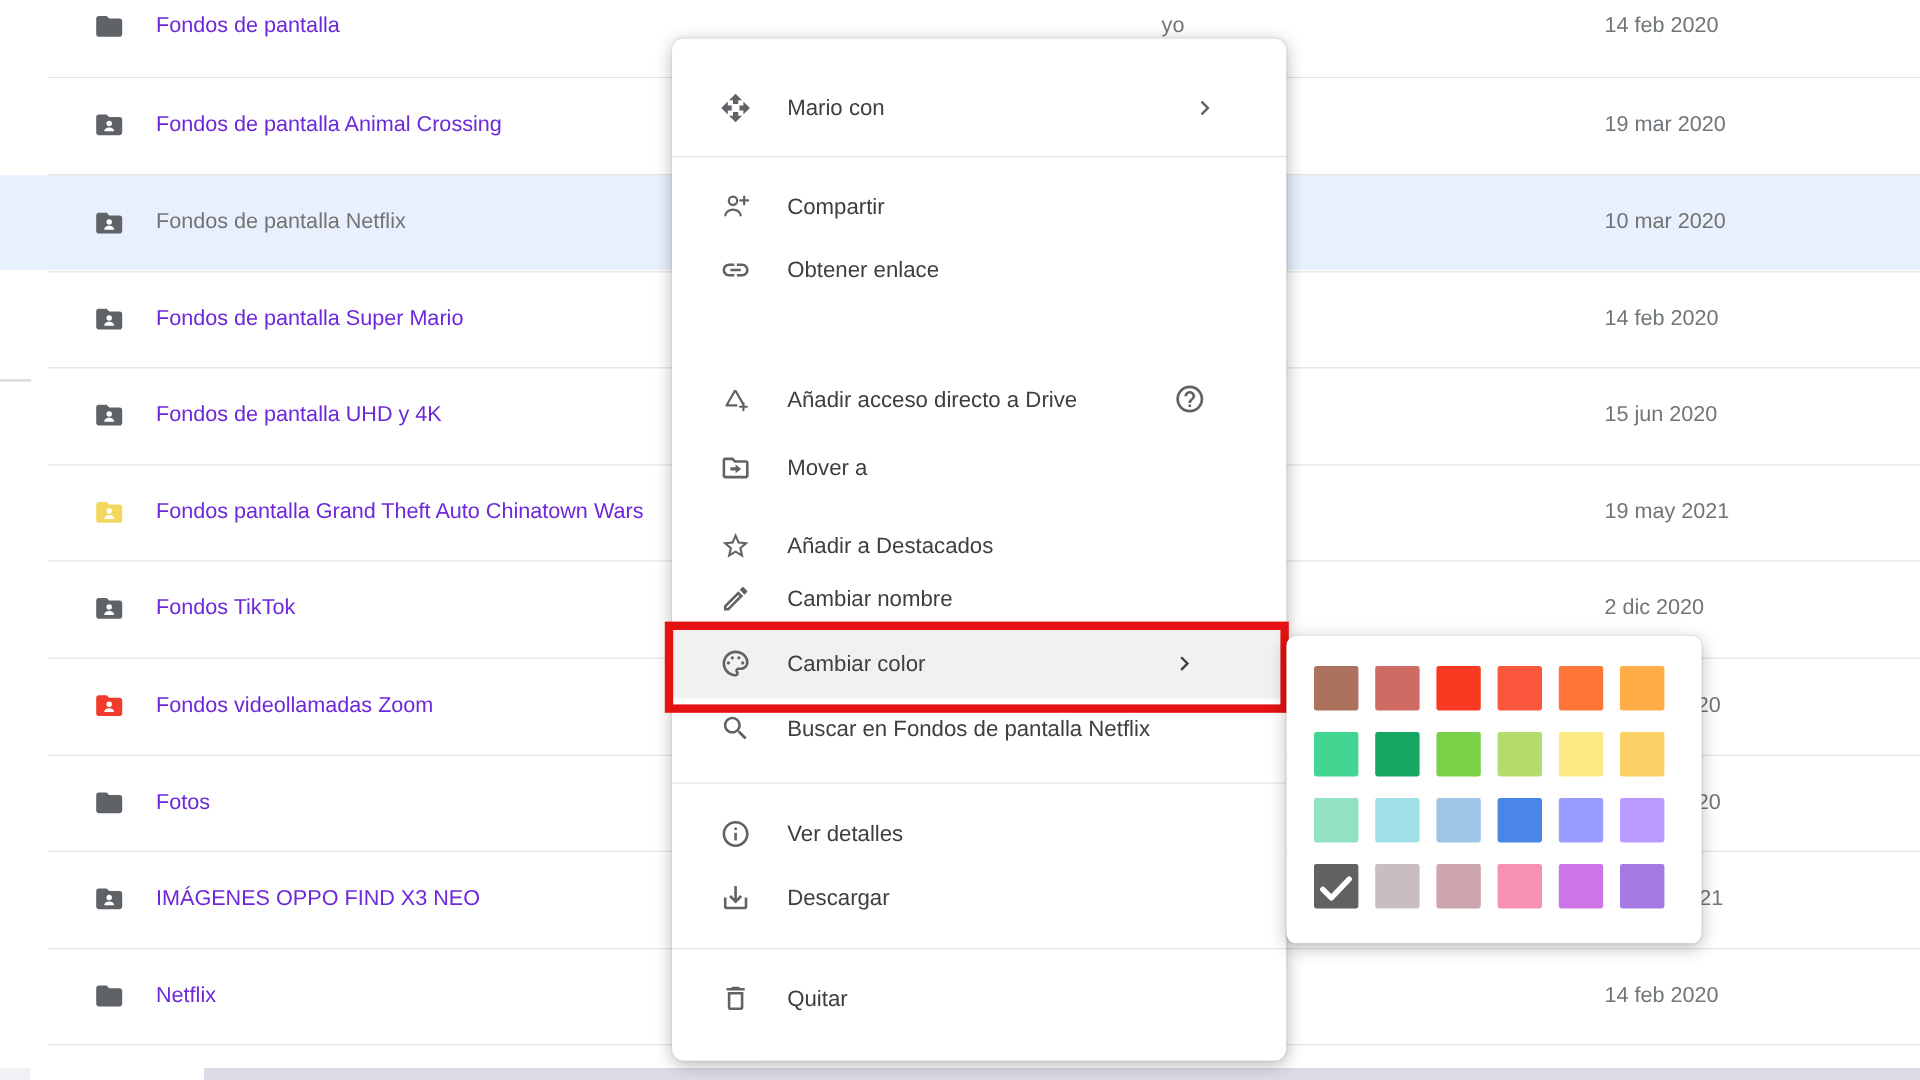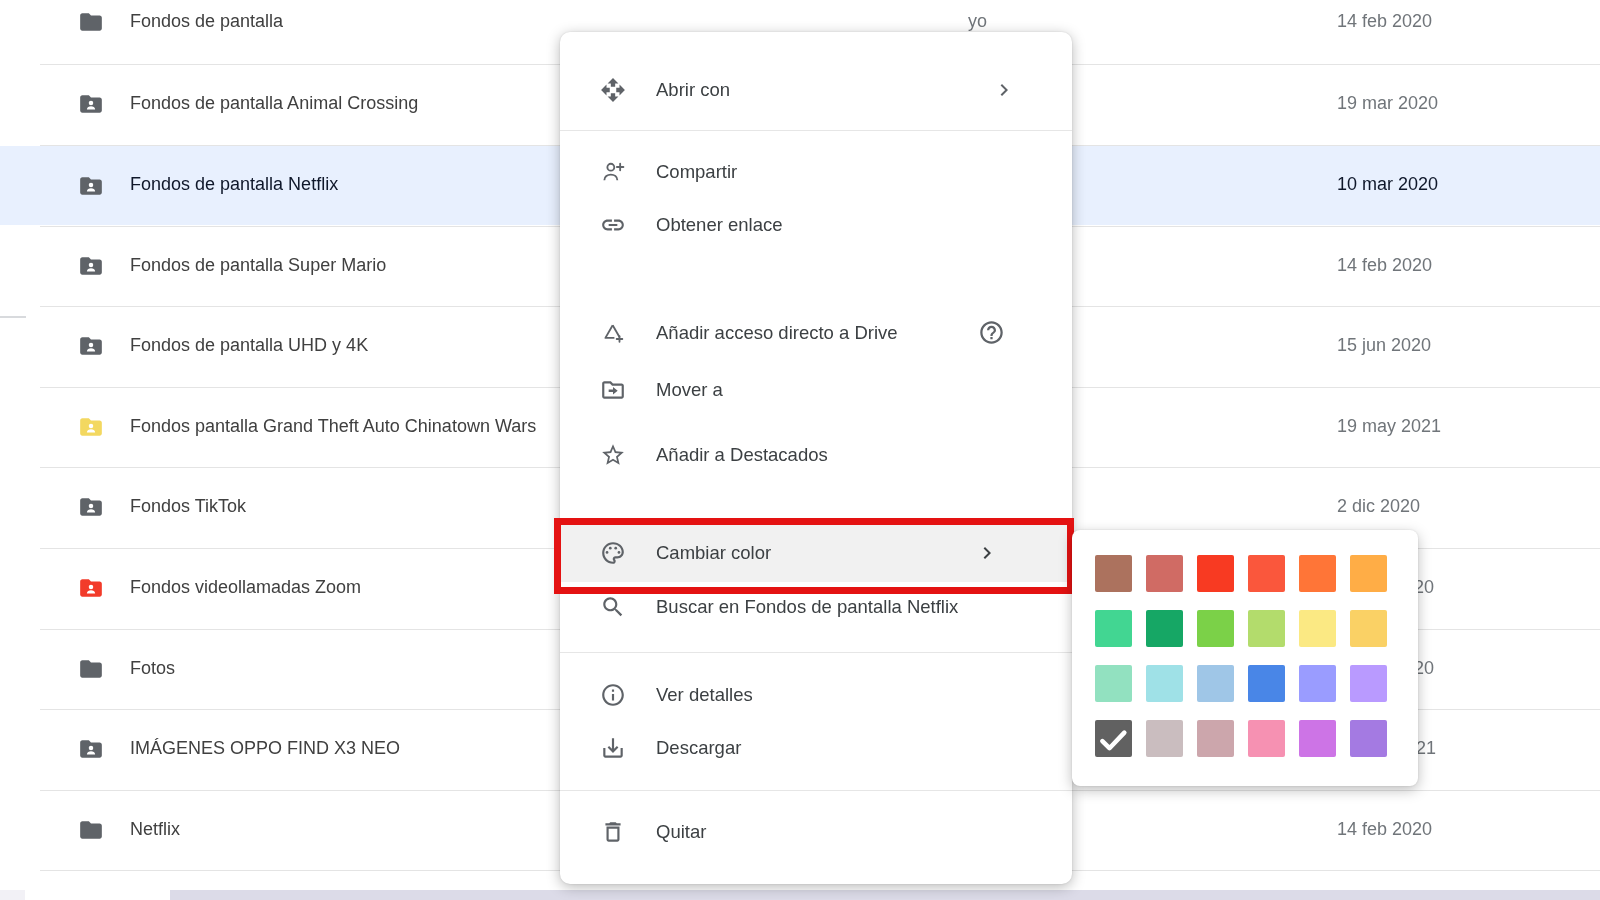--- a/index.html
+++ b/index.html
@@ -4,22 +4,22 @@
 <style>
   *{box-sizing:border-box;margin:0;padding:0}
   html,body{width:1600px;height:900px;overflow:hidden}
   body{position:relative;background:#fff;font-family:"Liberation Sans","DejaVu Sans",sans-serif;color:#3c4043}
 
   
   .row{position:absolute;left:0;width:1600px;height:80px}
   .row.selected{background:#e8f0fe}
   .divider{position:absolute;left:40px;width:1560px;height:1px;background:#e4e4e4}
   .ficon{position:absolute;left:78px;top:27px;width:26px;height:26px}
-  .fname{position:absolute;left:130px;top:29px;font-size:18px;color:#404040;white-space:nowrap}
-  .row.selected .fname,.row.selected .fdate{color:#0f172a}
+  .fname{position:absolute;left:130px;top:29px;font-size:18px;color:#6d28d9;white-space:nowrap}
+  .row.selected .fname,.row.selected .fdate{color:#737373}
   .fdate{position:absolute;left:1337px;top:29px;font-size:18px;color:#70757a;white-space:nowrap}
   .fdate.frag1{left:1404px}
   .fdate.frag2{left:1396px}
   .fowner{position:absolute;left:968px;top:29px;font-size:18px;color:#70757a}
   .left-tick{position:absolute;left:0;top:316px;width:26px;height:2px;background:#d8dadd}
 
   
   .menu{position:absolute;left:560px;top:32px;width:512px;height:852px;background:#fff;
         border-radius:10px;box-shadow:0 3px 14px rgba(0,0,0,.28),0 0 2px rgba(0,0,0,.12);z-index:10}
   .mi{position:absolute;left:0;width:512px;height:54px;cursor:pointer}
@@ -165,21 +165,21 @@
   <div class="left-tick"></div>
 </div>
 
 <div class="menu">
   <div class="hoverbg"></div>
 
   <div class="mi" style="top:31px">
     <svg class="micon" viewBox="0 0 24 24" fill="#5f6368">
         <path d="M10 9h4V6h3l-5-5-5 5h3v3zm-1 1H6V7l-5 5 5 5v-3h3v-4zm14 2l-5-5v3h-3v4h3v3l5-5zm-9 3h-4v3H7l5 5 5-5h-3v-3z"></path>
       </svg>
-    <span class="mlabel">Abrir con</span>
+    <span class="mlabel">Mario con</span>
     <svg class="chev" style="left:432px" viewBox="0 0 24 24" fill="#5f6368">
         <path d="M10 6 8.59 7.41 13.17 12l-4.58 4.59L10 18l6-6z"></path>
       </svg>
   </div>
   <div class="mdiv" style="top:98px"></div>
 
   <div class="mi" style="top:113px">
     <svg class="micon" viewBox="0 0 24 24" fill="none" stroke="#5f6368" stroke-width="1.7">
         <circle cx="10" cy="7.6" r="3.2"></circle>
         <path d="M4 19.6c0-3.3 2.9-5.2 6-5.2s6 1.9 6 5.2"></path>
@@ -216,20 +216,26 @@
     <span class="mlabel">Mover a</span>
   </div>
 
   <div class="mi" style="top:396px">
     <svg class="micon" viewBox="0 0 24 24" fill="#5f6368">
         <path d="M22 9.24l-7.19-.62L12 2 9.19 8.63 2 9.24l5.46 4.73L5.82 21 12 17.27 18.18 21l-1.63-7.03L22 9.24zM12 15.4l-3.76 2.27 1-4.28-3.32-2.88 4.38-.38L12 6.1l1.71 4.04 4.38.38-3.32 2.88 1 4.28L12 15.4z"></path>
       </svg>
     <span class="mlabel">Añadir a Destacados</span>
   </div>
 
+  <div class="mi" style="top:440px">
+    <svg class="micon" viewBox="0 0 24 24" fill="#5f6368">
+        <path d="M14.06 9.02l.92.92L5.92 19H5v-.92l9.06-9.06M17.66 3c-.25 0-.51.1-.7.29l-1.83 1.83 3.75 3.75 1.83-1.83c.39-.39.39-1.02 0-1.41l-2.34-2.34c-.2-.2-.45-.29-.71-.29zm-3.6 3.19L3 17.25V21h3.75L17.81 9.94l-3.75-3.75z"></path>
+      </svg>
+    <span class="mlabel">Cambiar nombre</span>
+  </div>
 
   <div class="mi" style="top:494px">
     <svg class="micon" viewBox="0 0 24 24" fill="#5f6368">
         <path d="M12 22C6.49 22 2 17.51 2 12S6.49 2 12 2s10 4.04 10 9c0 3.31-2.69 6-6 6h-1.77c-.28 0-.5.22-.5.5 0 .12.05.23.13.33.41.47.64 1.06.64 1.67 0 1.38-1.12 2.5-2.5 2.5zm0-18c-4.41 0-8 3.59-8 8s3.59 8 8 8c.28 0 .5-.22.5-.5 0-.16-.08-.28-.14-.35-.41-.46-.63-1.05-.63-1.65 0-1.38 1.12-2.5 2.5-2.5H16c2.21 0 4-1.79 4-4 0-3.86-3.59-7-8-7z"></path>
         <circle cx="6.5" cy="11.5" r="1.25"></circle>
         <circle cx="9.5" cy="7.5" r="1.25"></circle>
         <circle cx="14.5" cy="7.5" r="1.25"></circle>
         <circle cx="17.5" cy="11.5" r="1.25"></circle>
       </svg>
     <span class="mlabel">Cambiar color</span>

